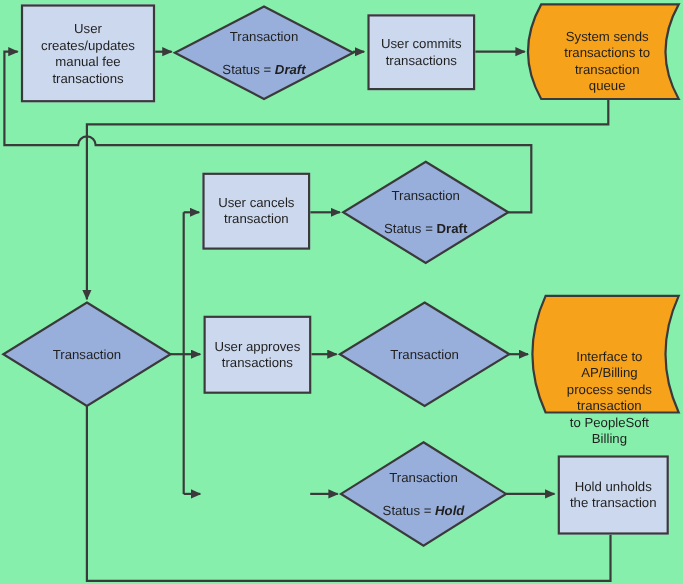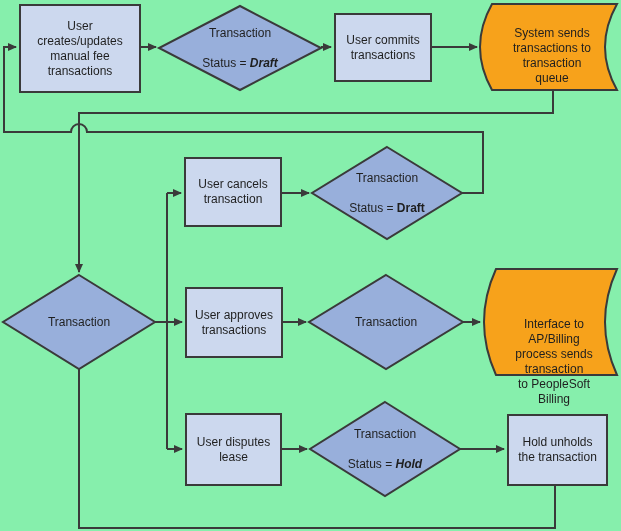--- a/index.html
+++ b/index.html
@@ -66,22 +66,20 @@
   <div class="rect-node" style="left:19px;top:4px;width:122px;height:89px;">User
 creates/updates
 manual fee
 transactions</div>
   <div class="rect-node" style="left:334px;top:13px;width:98px;height:69px;">User commits
 transactions</div>
   <div class="rect-node" style="left:184px;top:157px;width:98px;height:70px;">User cancels
 transaction</div>
   <div class="rect-node" style="left:185px;top:287px;width:98px;height:71px;">User approves
 transactions</div>
-  <div class="rect-node" style="left:185px;top:413px;width:97px;height:73px;">User disputes
-lease</div>
   <div class="rect-node" style="left:507px;top:414px;width:101px;height:72px;">Hold unholds
 the transaction</div>
 
   <div class="node-label" style="left:494px;top:5px;width:116px;height:102px;">System sends
 transactions to
 transaction
 queue</div>
   <div class="node-label" style="left:498px;top:271px;width:112px;height:102px;margin-top:40px;">Interface to
 AP/Billing
 process sends

